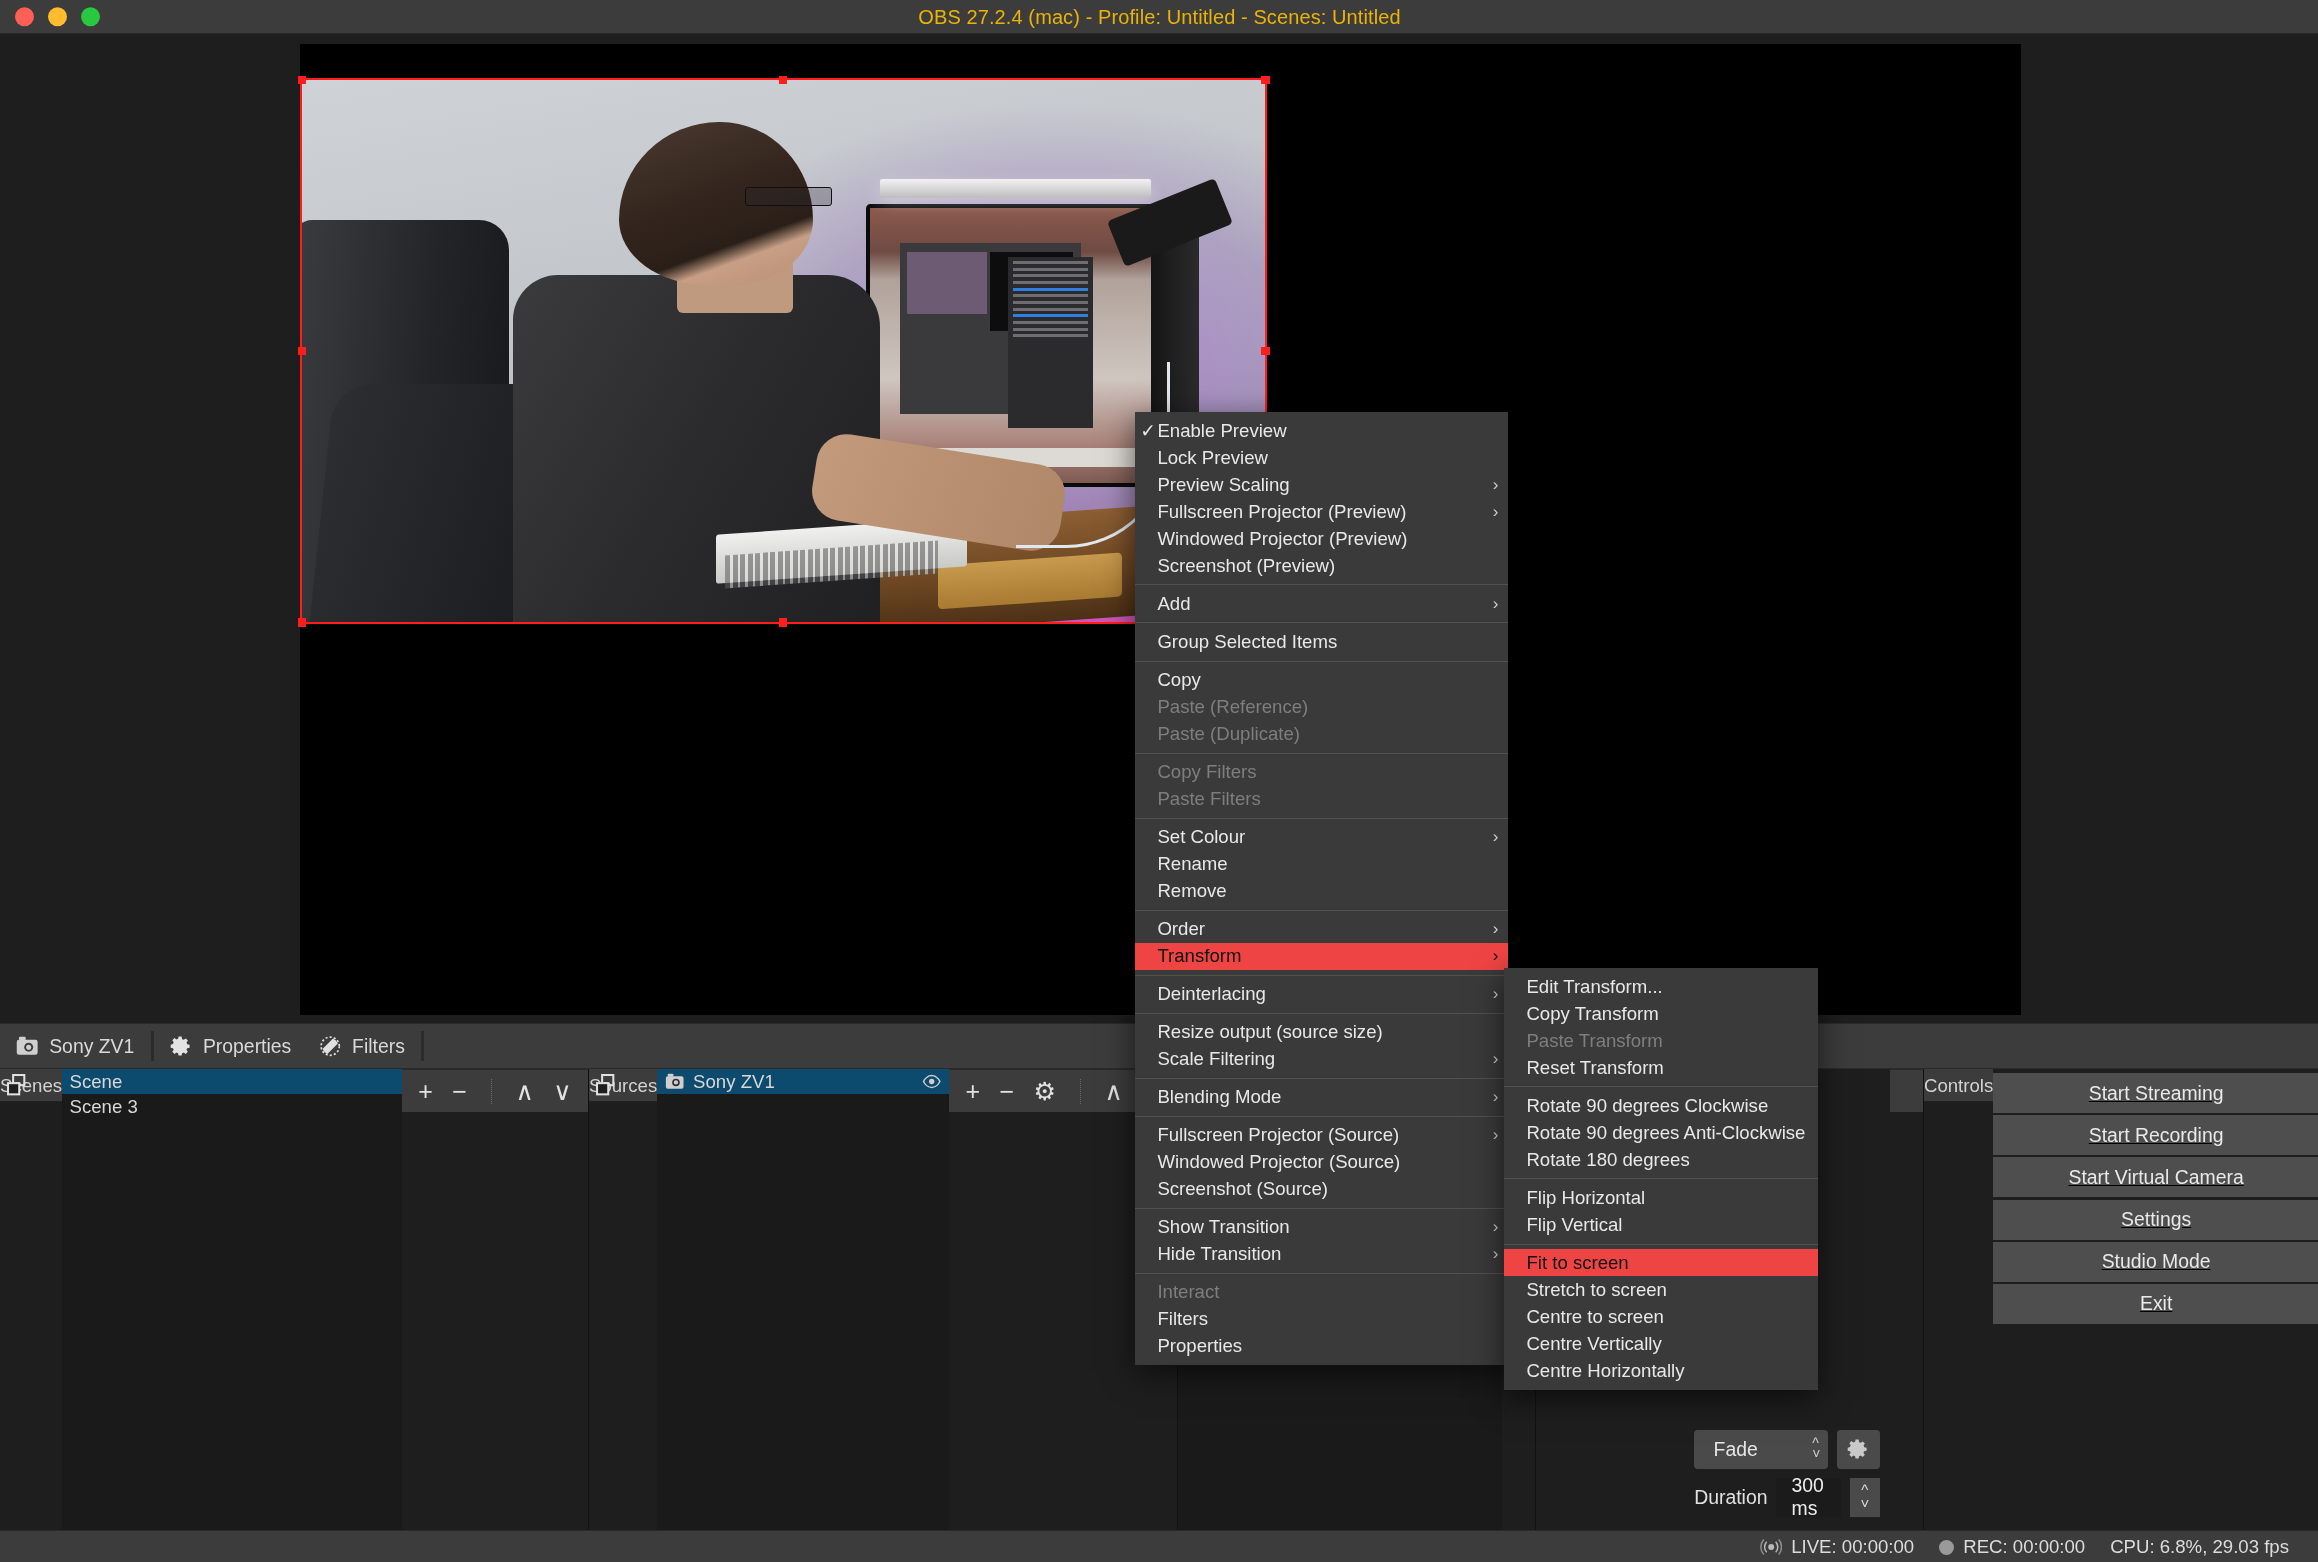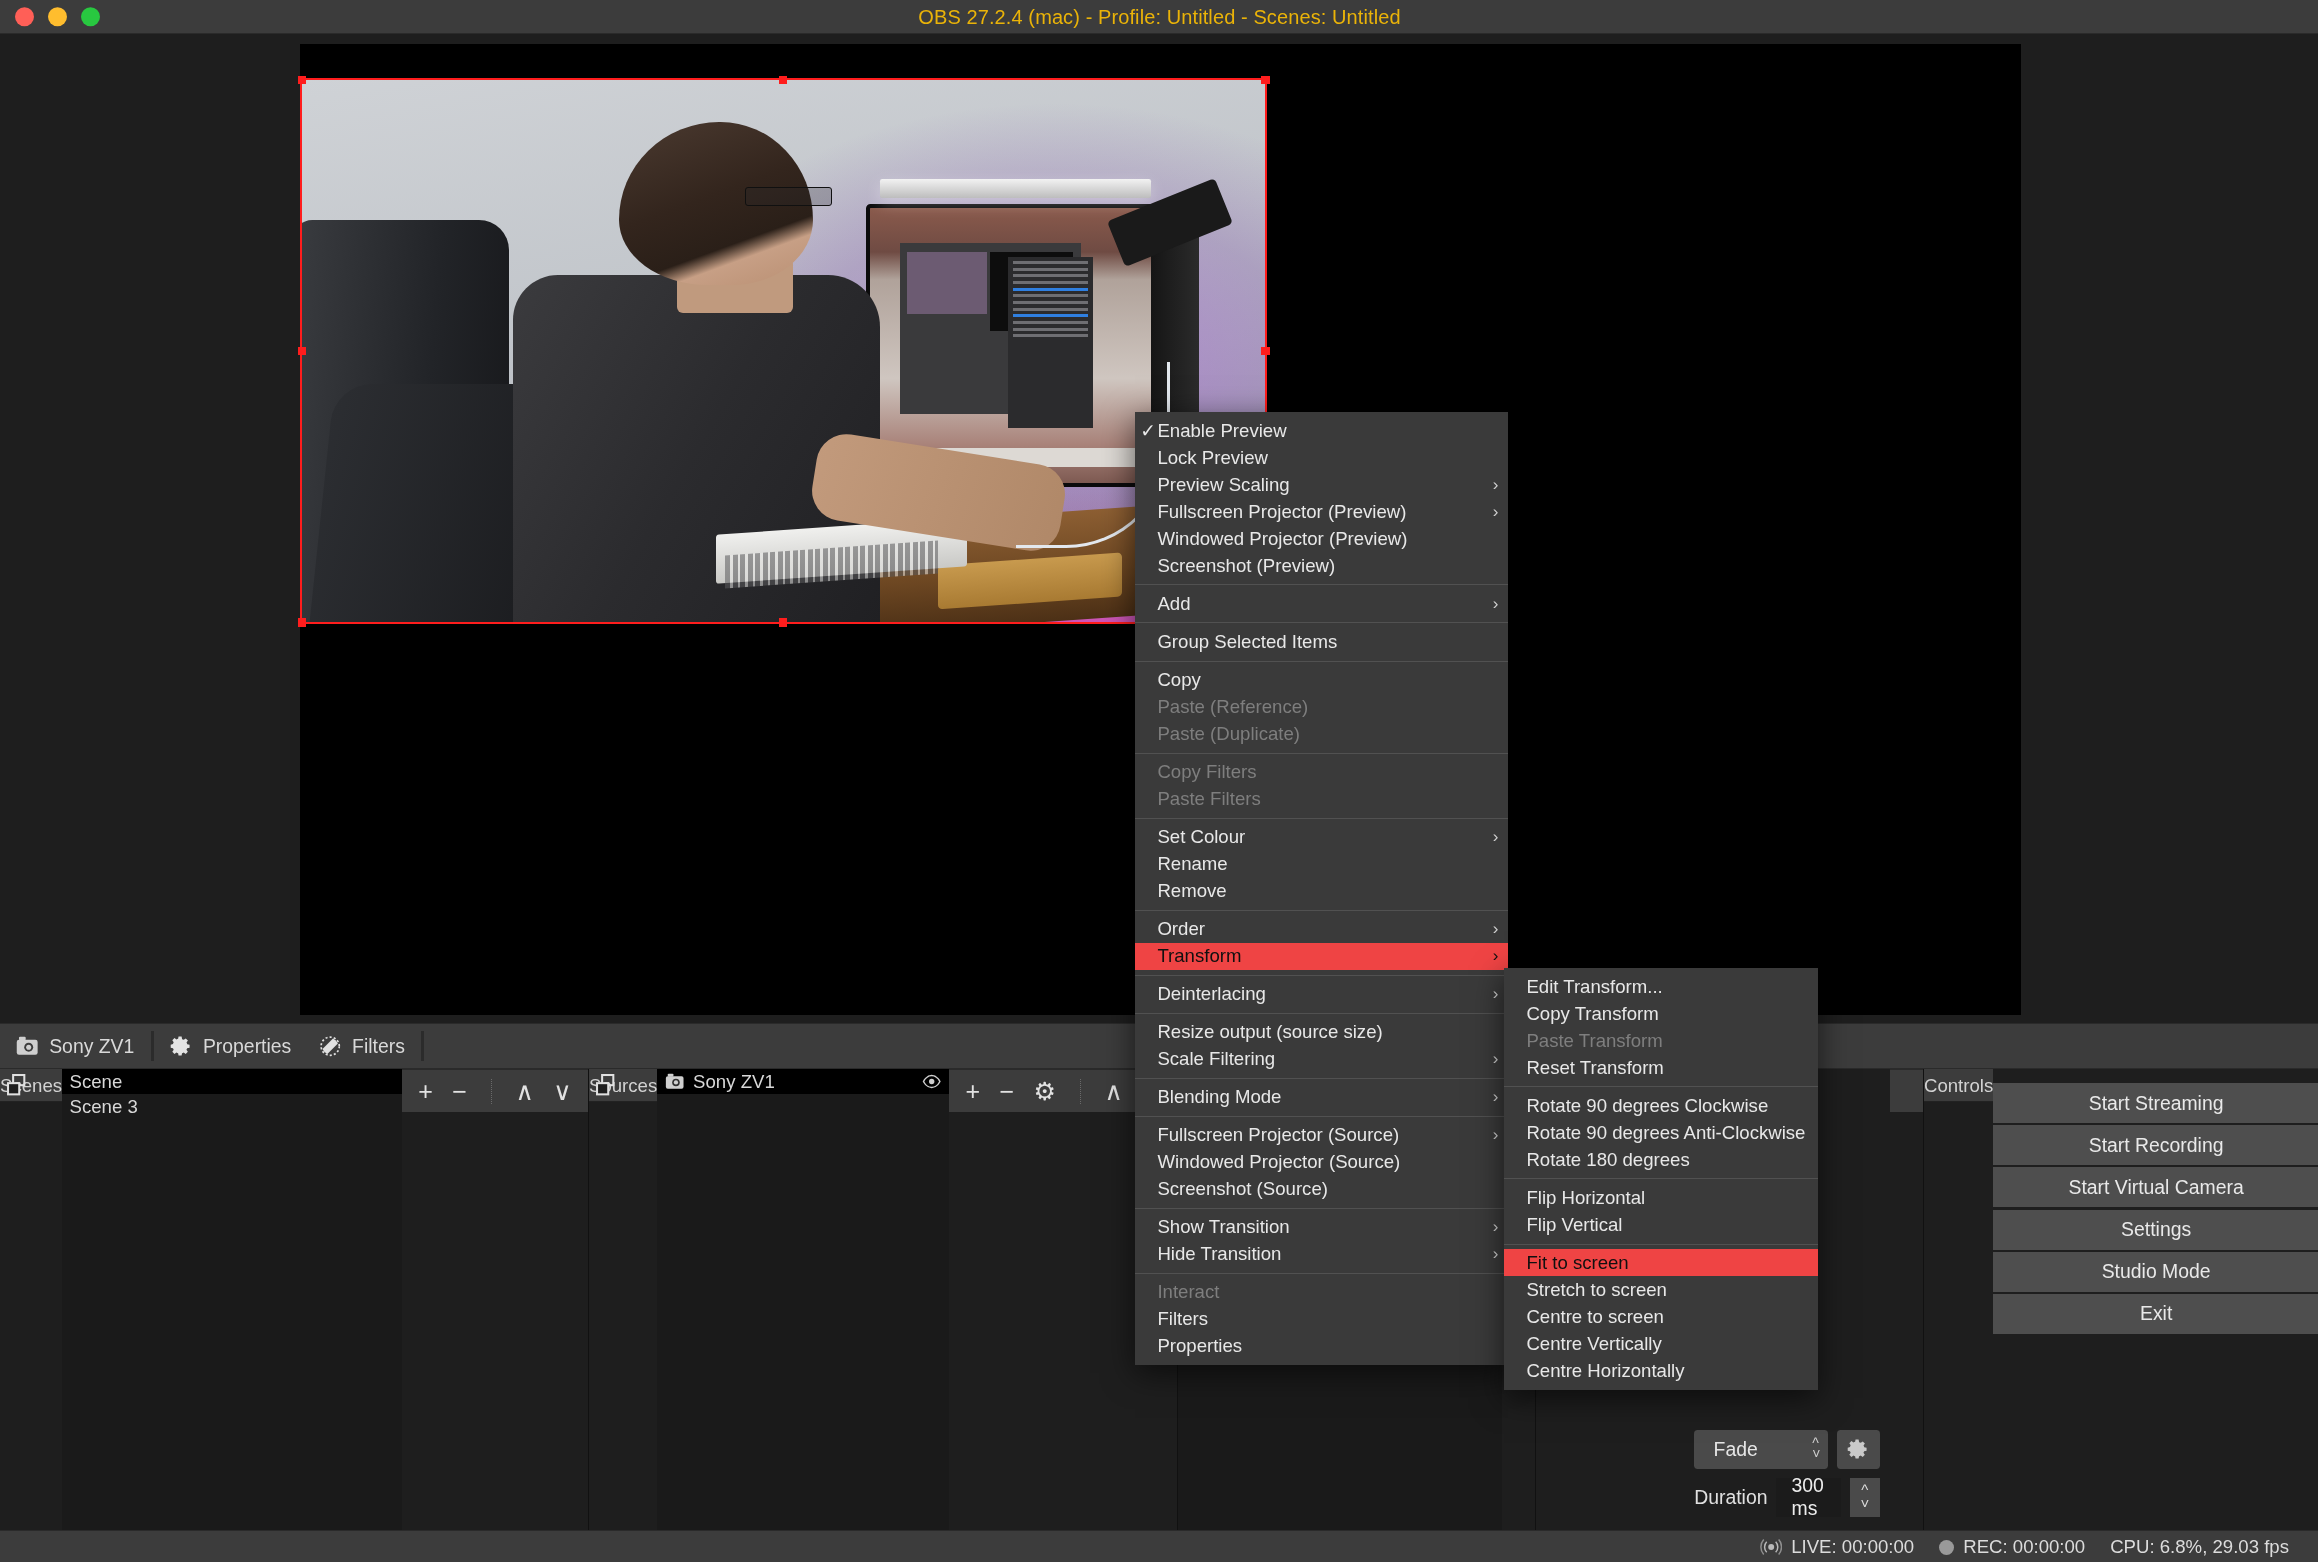--- a/index.html
+++ b/index.html
@@ -110,21 +110,21 @@
   .dock-title { height:33px; line-height:33px; background:#3c3c3c; color:#d2d2d2;
      font-size:18.6px; text-align:center; position:relative; border-bottom:0.7px solid #222; }
   .dock-title .dk { position:absolute; left:6px; top:4.5px; }
   .dock-body { flex:1; background:#1a1a1a; overflow:hidden; }
   .dock-foot { height:43px; background:#3c3c3c; border-top:0.7px solid #2a2a2a;
      display:flex; align-items:center; gap:19.4px; padding:0 16.4px; color:#e2e2e2; font-size:25px;}
   .foot-sep { width:0; height:25px; border-left:1.5px dotted #6a6a6a; margin:0 4.5px; }
 
   .list-row { height:25px; line-height:25px; color:#d8d8d8; font-size:18.6px;
      padding:0 7.5px; display:flex; align-items:center; gap:9px; }
-  .list-row.sel { background:#000000; }
+  .list-row.sel { background:#0c4a6e; }
 
   #dock-scenes { width:589px; }
   #dock-sources { width:589px; }
   #dock-mixer { width:358px; }
   #dock-trans { width:388px; }
   #dock-ctrl  { width:395px; border-right:none; }
 
   
   .tr-row { display:flex; align-items:center; gap:9px; padding:7.5px 10.4px; }
   .combo { flex:1; height:39px; background:#4a4a4a; border-radius:3.7px; color:#e6e6e6;
@@ -396,21 +396,21 @@
             </div>
         </div>
       </div>
       <div class="dock-foot"></div>
     </div>
 
     <div class="dock" id="dock-ctrl">
       <div class="dock-title">
         <span>Controls</span>
       </div>
-      <div class="dock-body" style="background:#1e1e1e; padding-top:14px;">
+      <div class="dock-body" style="background:#1e1e1e; padding-top:4px;text-decoration:underline;">
         <div class="ctrl-btn">Start Streaming</div>
         <div class="ctrl-btn">Start Recording</div>
         <div class="ctrl-btn">Start Virtual Camera</div>
         <div class="ctrl-btn">Settings</div>
         <div class="ctrl-btn">Studio Mode</div>
         <div class="ctrl-btn">Exit</div>
       </div>
     </div>
   </div>
 

